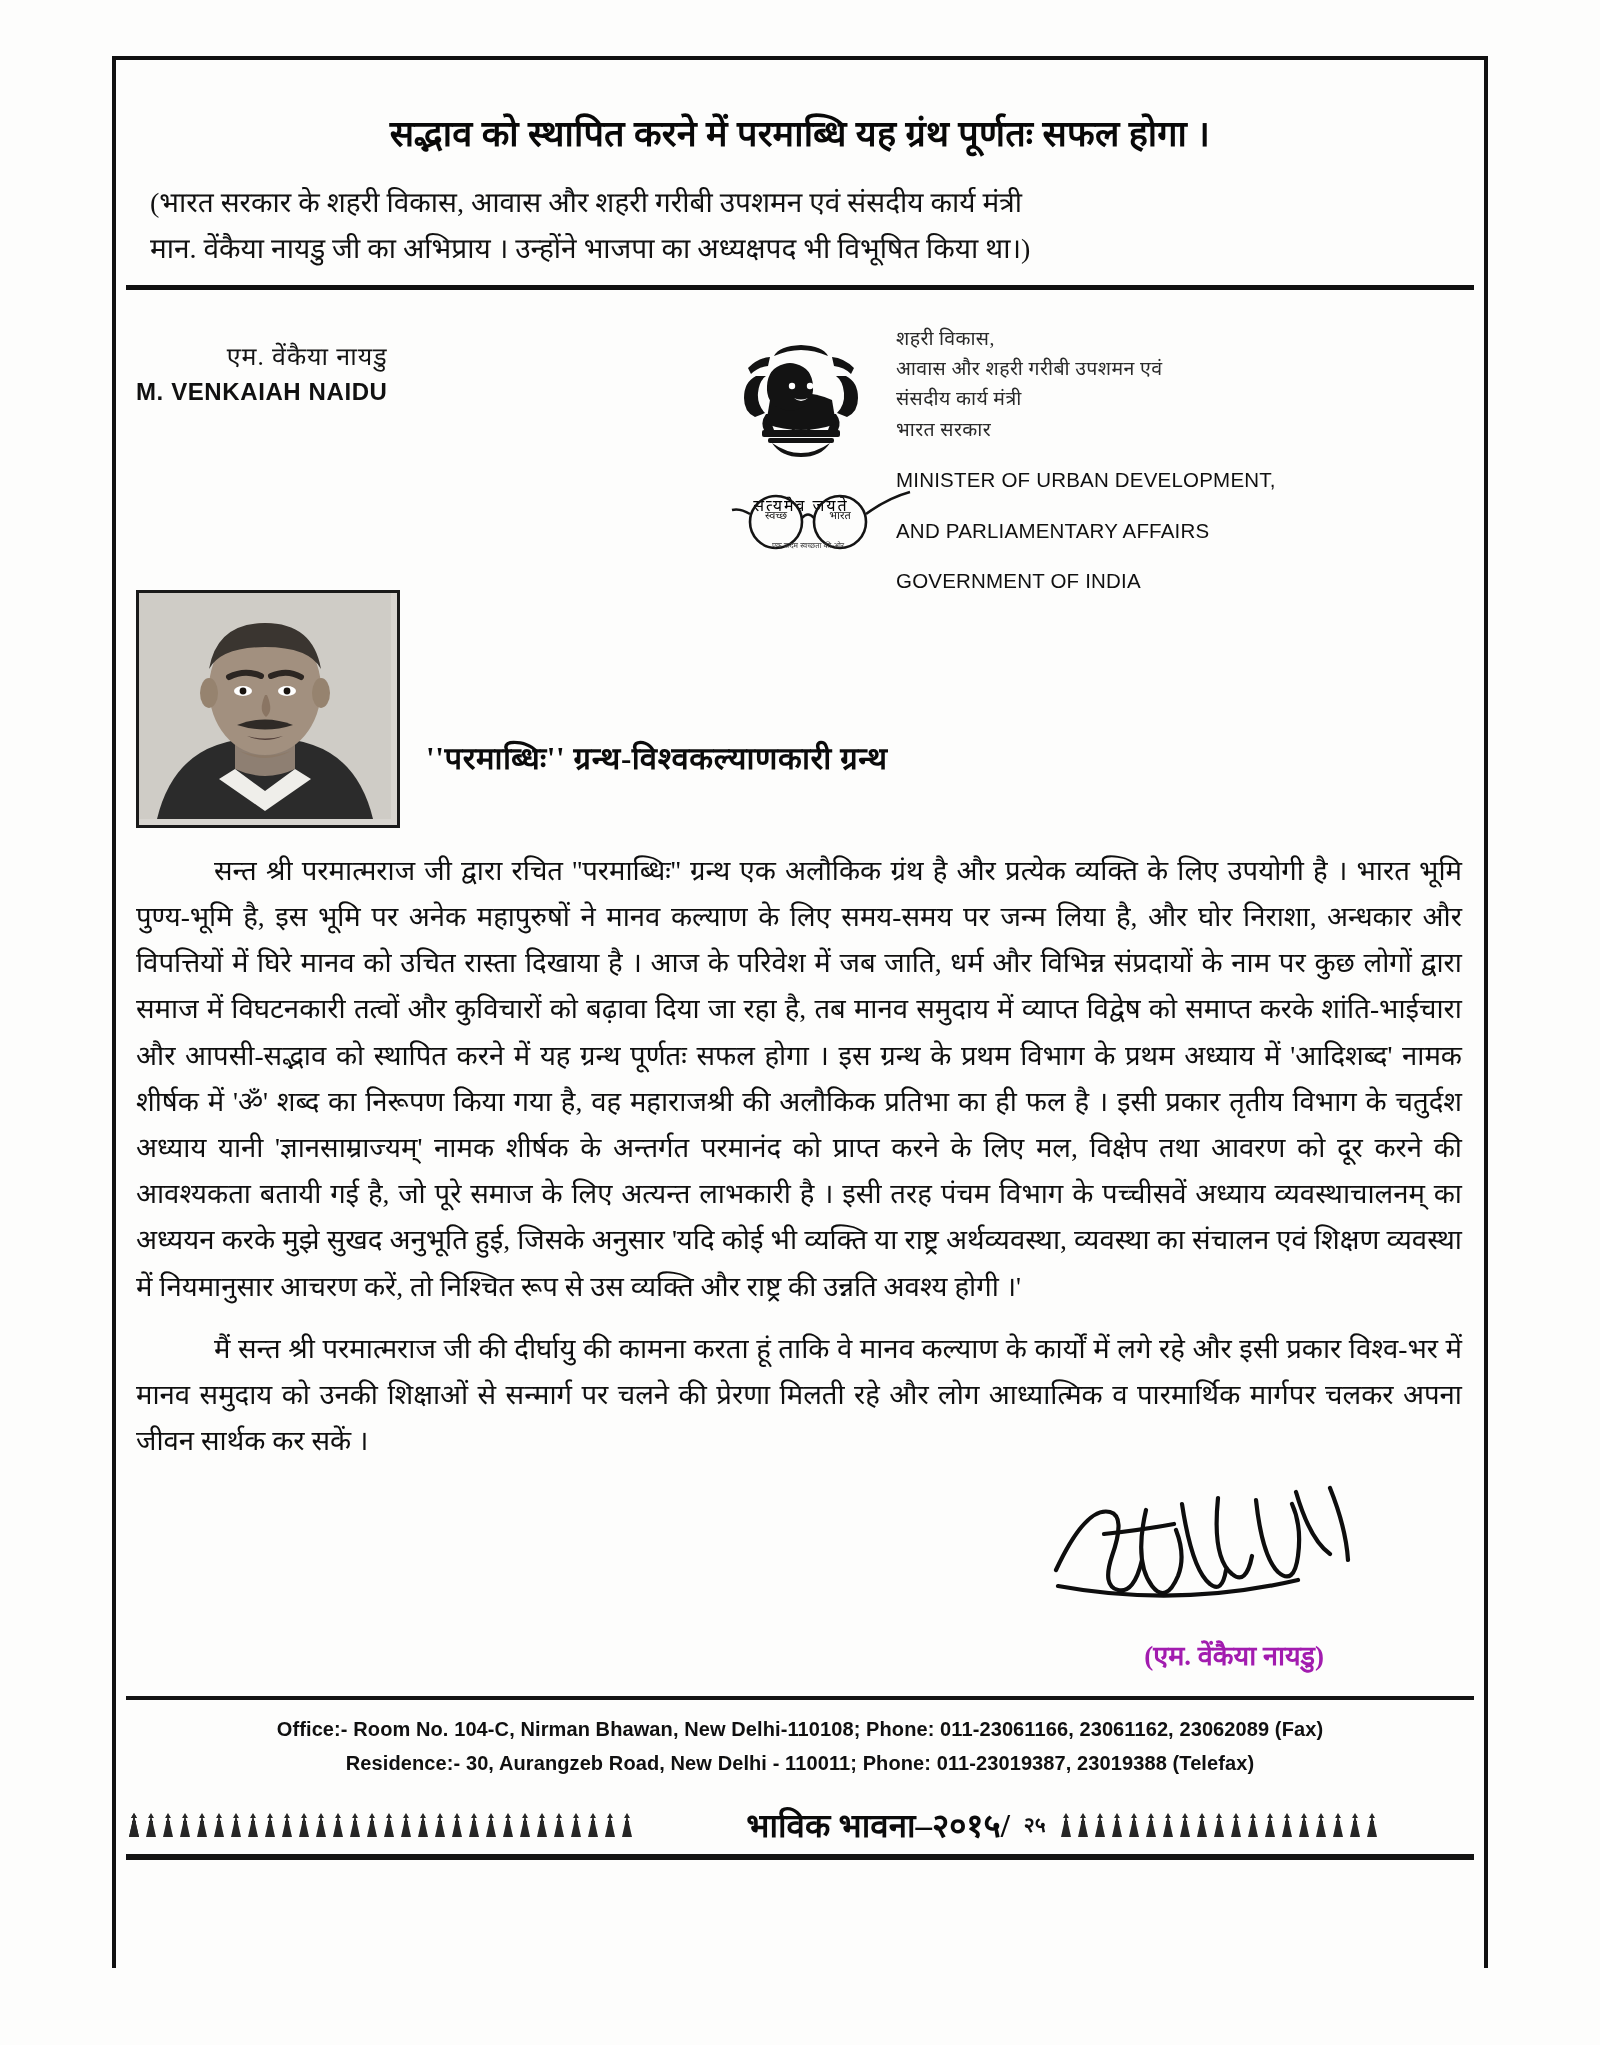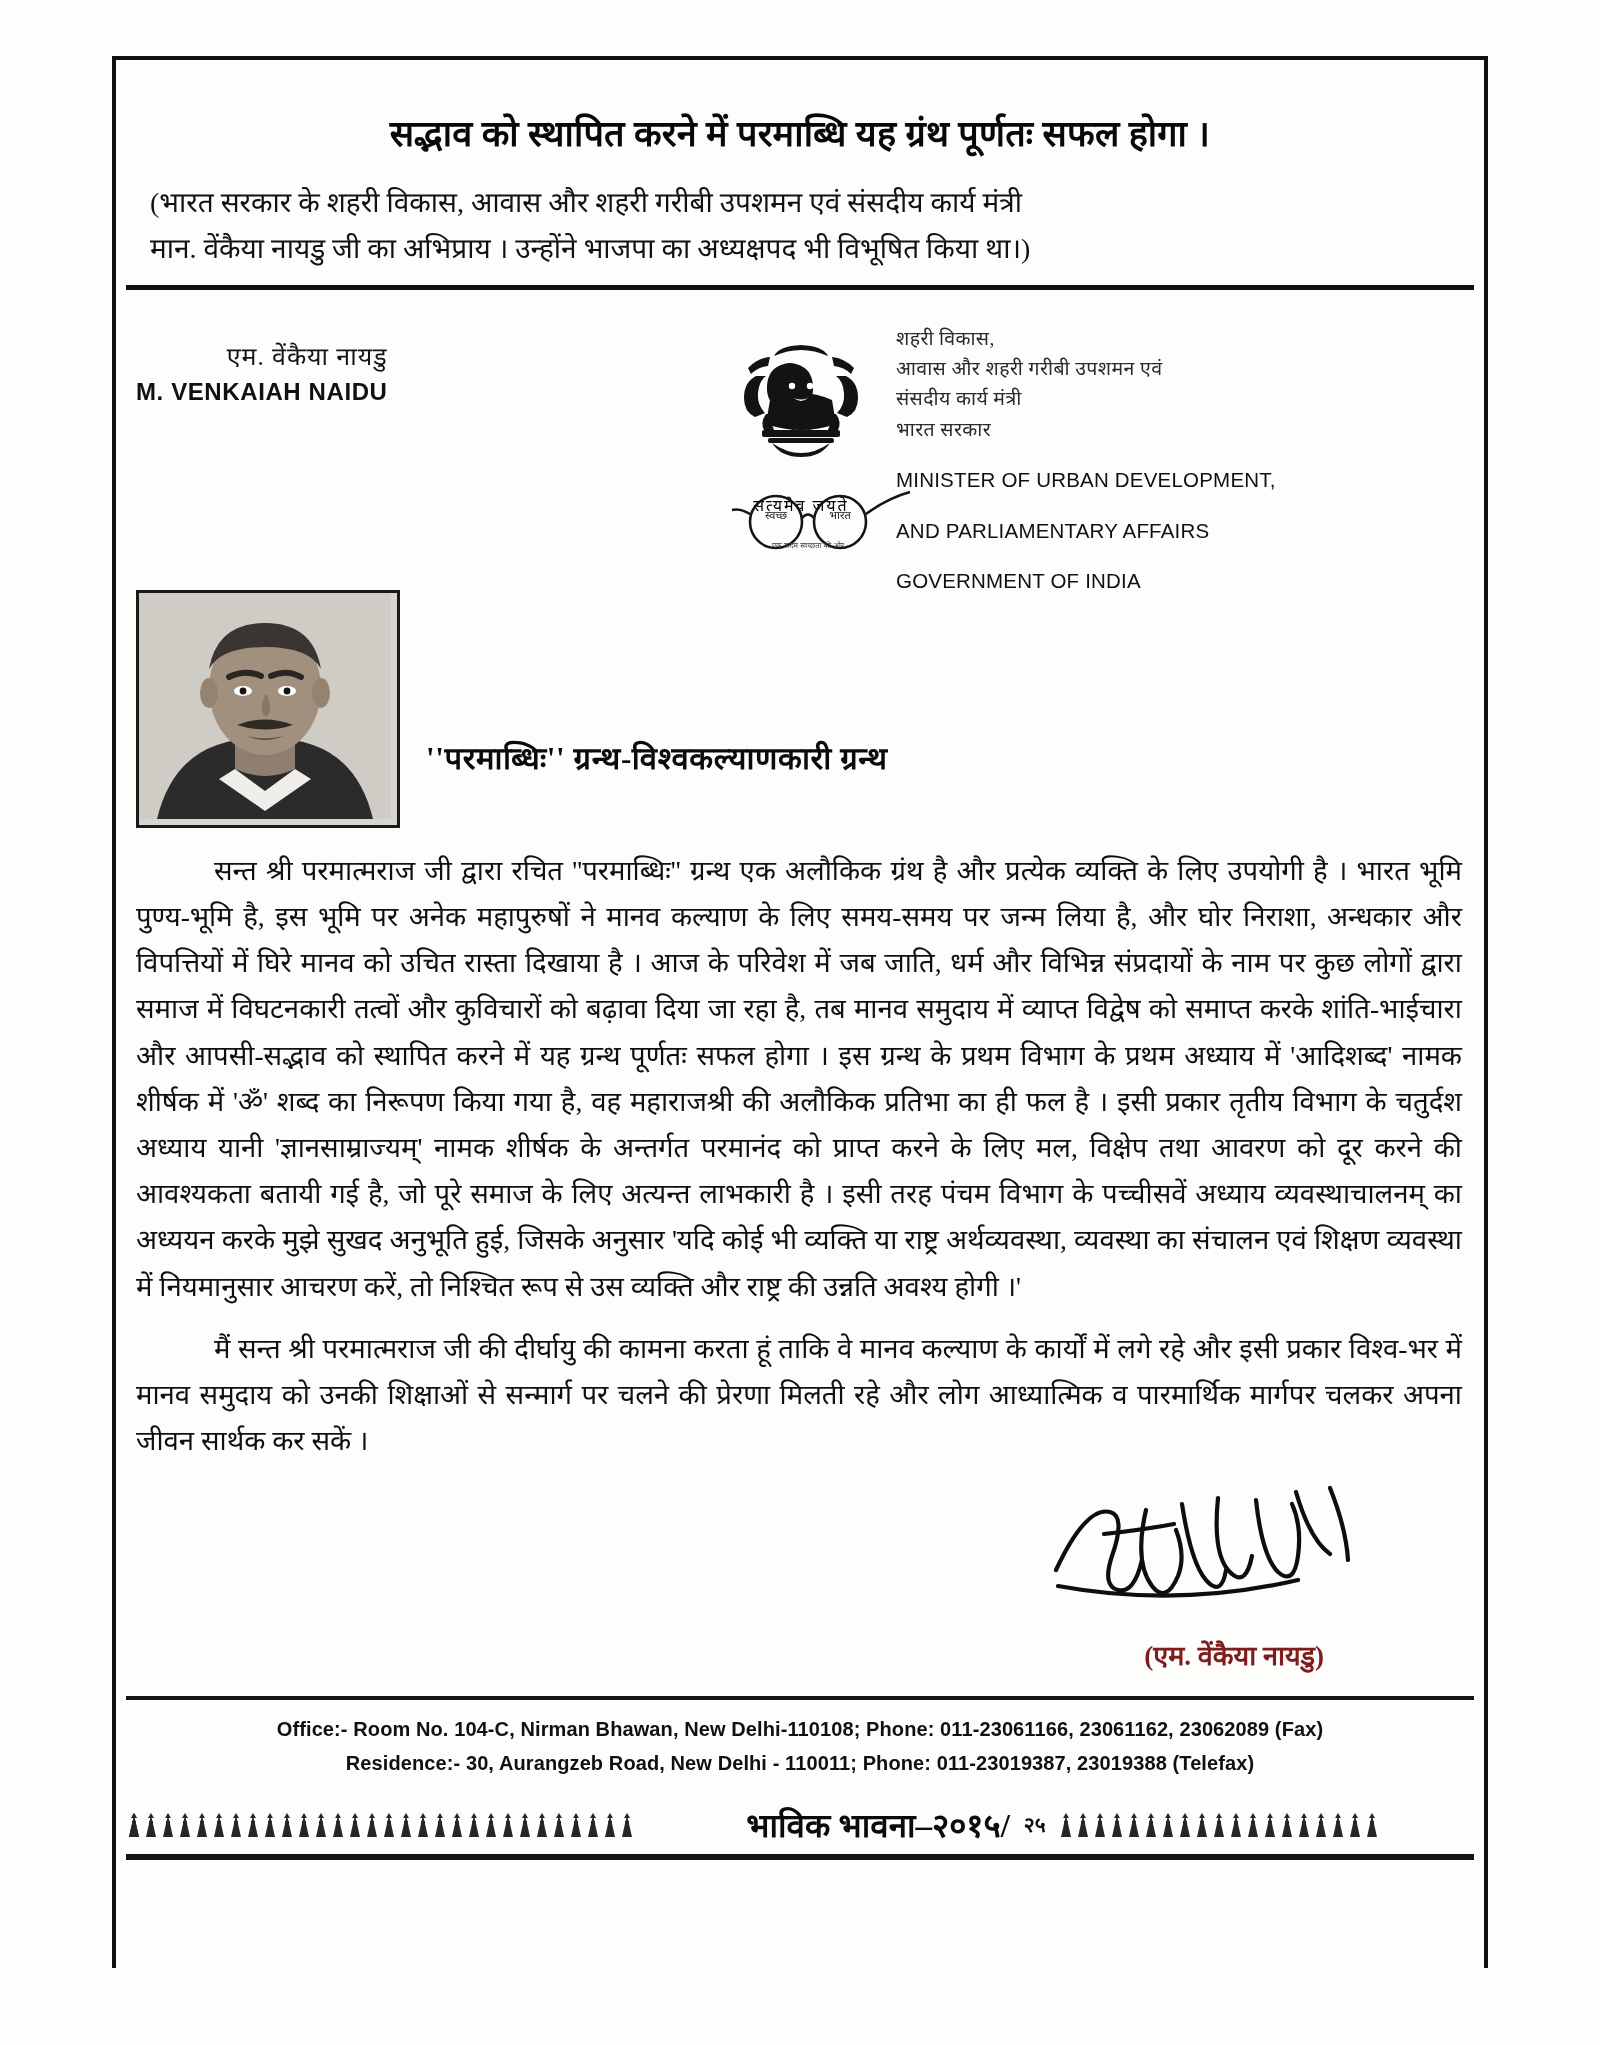--- a/index.html
+++ b/index.html
@@ -212,21 +212,21 @@
     position: absolute;
     right: 112px;
     top: -6px;
   }
   .sign-name {
     position: absolute;
     right: 150px;
     top: 156px;
     font-size: 27px;
     font-weight: 700;
-    color: #7f1d1d;
+    color: #a21caf;
     white-space: nowrap;
   }
 
   
   .footer-rule {
     height: 4px;
     background: #141414;
     margin: 6px 0 12px 0;
   }
   .footer-lines {

